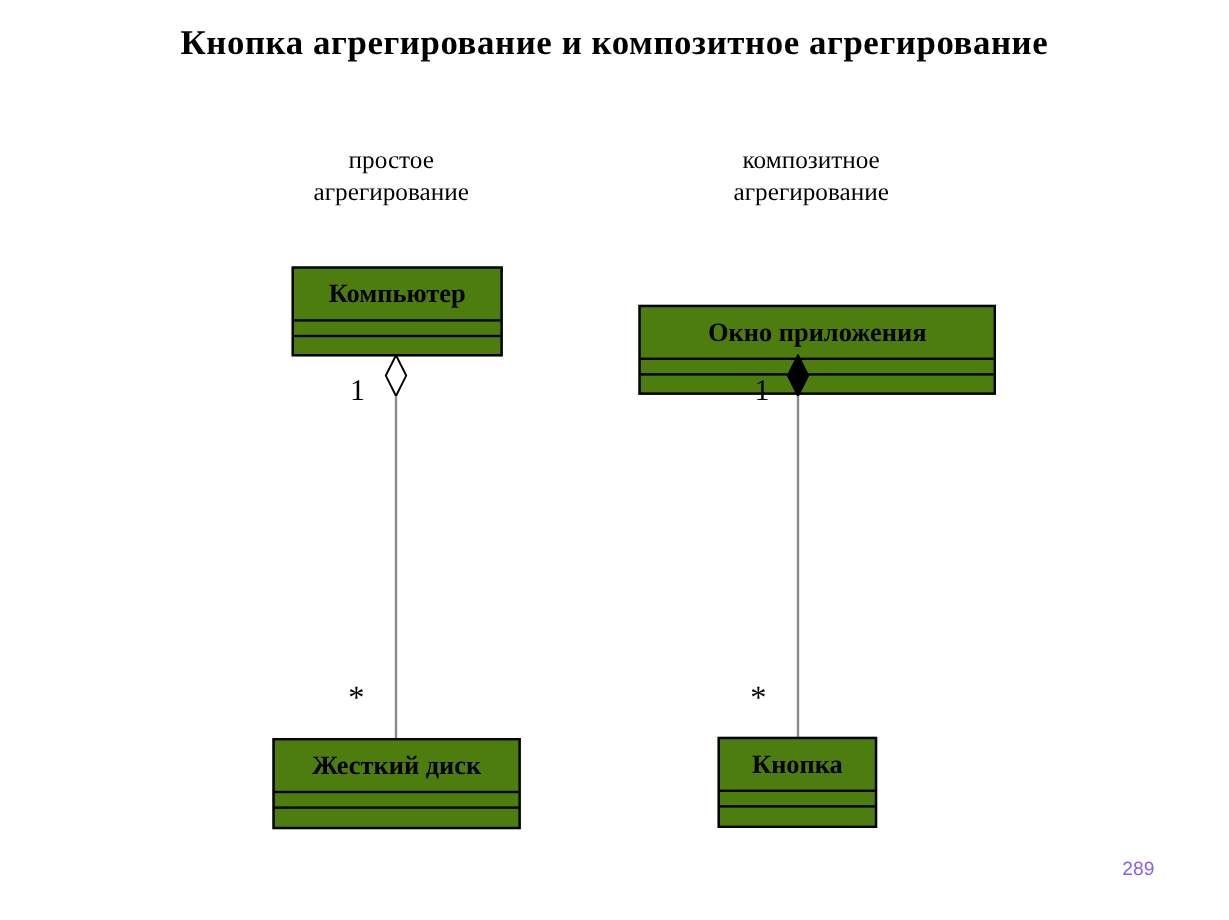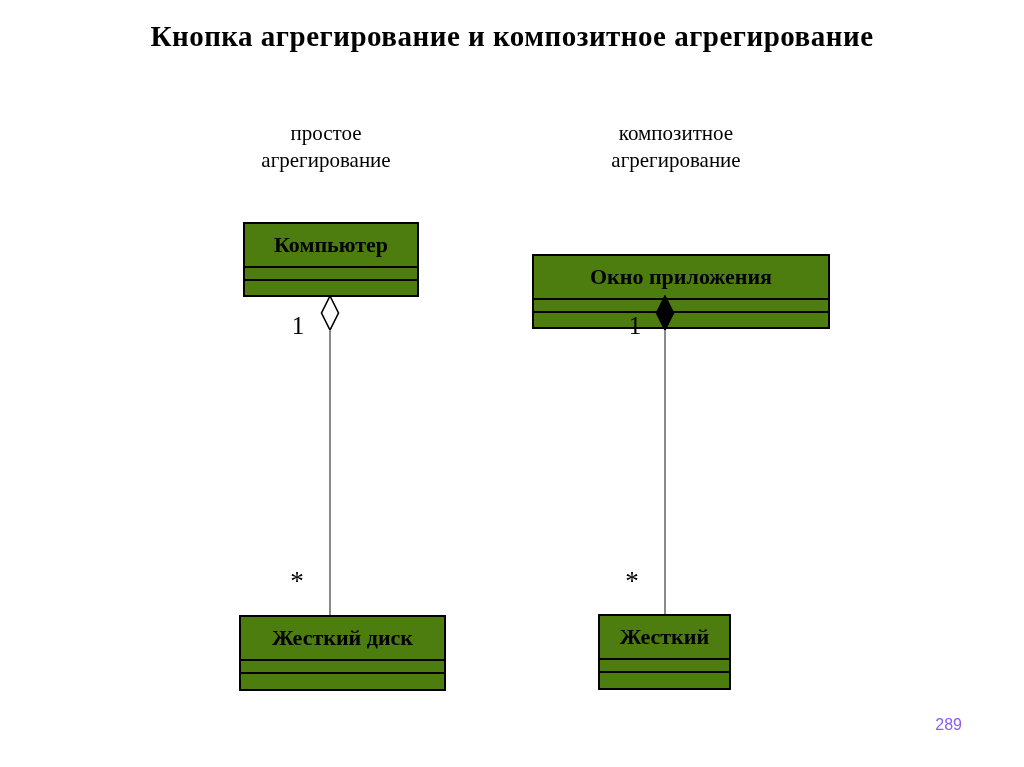--- a/index.html
+++ b/index.html
@@ -49,21 +49,21 @@
   }
   .class-box .attrs {
     box-sizing: border-box;
     height: 13px;
     border-bottom: 2px solid #000000;
   }
   .class-box .ops { height: 14px; }
 
   .box-computer { left: 243px; top: 222px; width: 176px; height: 75px; }
   .box-window   { left: 532px; top: 222px; width: 298px; height: 75px; margin-top: 32px; }
-  .box-disk     { left: 227px; top: 615px; width: 207px; height: 76px; margin-left: 12px; }
+  .box-disk     { left: 227px; top: 615px; width: 207px; height: 76px; }
   .box-button   { left: 598px; top: 614px; width: 133px; height: 76px; }
 
   .connector {
     position: absolute;
     width: 2px;
     background: #8a8a8a;
   }
   .connector.left  { left: 329px; top: 330px; height: 285px; }
   .connector.right { left: 664px; top: 330px; height: 285px; }
 
@@ -143,20 +143,20 @@
     </svg>
   </div>
 
   <div class="mult one-right">1</div>
 
   <div class="connector right"></div>
 
   <div class="mult star-right">*</div>
 
   <div class="class-box box-button">
-    <div class="name">Жесткий</div>
+    <div class="name">Кнопка</div>
     <div class="attrs"></div>
     <div class="ops"></div>
   </div>
 
   <div class="page-number">289</div>
 
 </div>
 
 </body></html>

